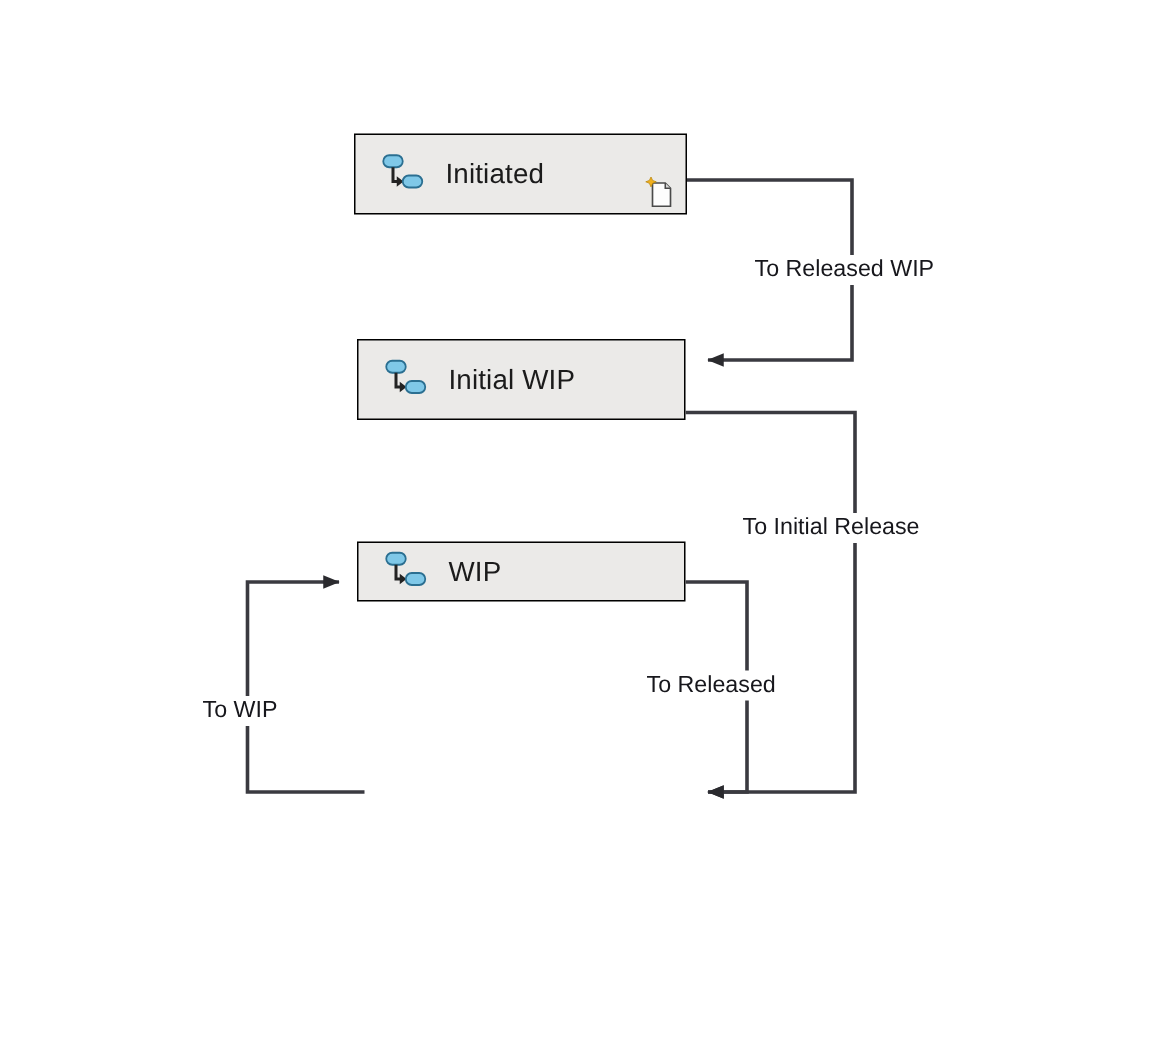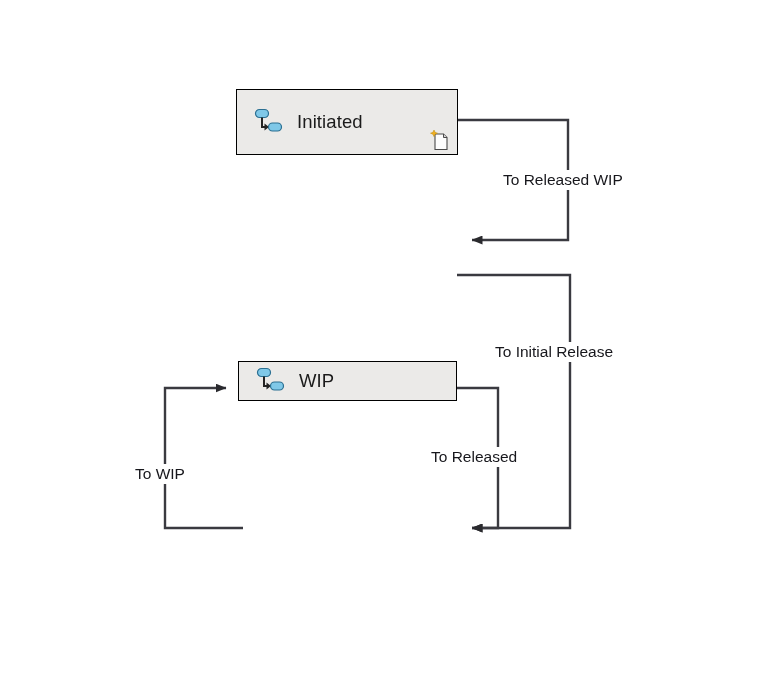--- a/index.html
+++ b/index.html
@@ -91,39 +91,50 @@
 
     <g>
       <path d="M457,388 L498,388 L498,528 L472,528" fill="none" stroke="#3a3a40" stroke-width="2.4" marker-end="url(#arrowhead)"></path>
     </g>
 
     <g>
       <path d="M243,528 L165,528 L165,388 L226,388" fill="none" stroke="#3a3a40" stroke-width="2.4" marker-end="url(#arrowhead)"></path>
     </g>
   </svg>
 
-  <div class="state-node" style="left:236px; top:89px; width:222px; height:66px;">
+  <div class="state-node" style="left:236px; top:89px; width:222px; height:54px;">
     <span class="state-icon">
       <svg viewBox="0 0 30 28" width="30" height="28" xmlns="http://www.w3.org/2000/svg">
         <rect x="1.5" y="1.5" width="13" height="8" rx="4" ry="4" fill="#7fc8e8" stroke="#2b6f91" stroke-width="1.2"></rect>
         <path d="M8,9.5 L8,19 L12,19" fill="none" stroke="#232323" stroke-width="2"></path>
         <path d="M10.5,15.5 L15,19 L10.5,22.5 z" fill="#232323"></path>
         <rect x="14.5" y="15" width="13" height="8" rx="4" ry="4" fill="#7fc8e8" stroke="#2b6f91" stroke-width="1.2"></rect>
       </svg>
     </span>
     <span class="state-label">Initiated</span>
     <span class="doc-badge">
       <svg viewBox="0 0 20 22" width="20" height="22" xmlns="http://www.w3.org/2000/svg">
         <path d="M6,5 L14.5,5 L18,8.5 L18,20.5 L6,20.5 z" fill="#fdfdfd" stroke="#4a4a4a" stroke-width="1.1"></path>
         <path d="M14.5,5 L14.5,8.5 L18,8.5" fill="#d8d8d8" stroke="#4a4a4a" stroke-width="1"></path>
         <path d="M5,1 L6.1,3.3 L8.5,4.2 L6.1,5.2 L5,7.6 L3.9,5.2 L1.5,4.2 L3.9,3.3 z" fill="#f2b01e" stroke="#b8860b" stroke-width="0.5"></path>
       </svg>
     </span>
   </div>
 
+  <div class="state-node" style="left:238px; top:226px; width:219px; height:54px;">
+    <span class="state-icon">
+      <svg viewBox="0 0 30 28" width="30" height="28" xmlns="http://www.w3.org/2000/svg">
+        <rect x="1.5" y="1.5" width="13" height="8" rx="4" ry="4" fill="#7fc8e8" stroke="#2b6f91" stroke-width="1.2"></rect>
+        <path d="M8,9.5 L8,19 L12,19" fill="none" stroke="#232323" stroke-width="2"></path>
+        <path d="M10.5,15.5 L15,19 L10.5,22.5 z" fill="#232323"></path>
+        <rect x="14.5" y="15" width="13" height="8" rx="4" ry="4" fill="#7fc8e8" stroke="#2b6f91" stroke-width="1.2"></rect>
+      </svg>
+    </span>
+    <span class="state-label">Initial WIP</span>
+  </div>
 
   <div class="state-node" style="left:238px; top:361px; width:219px; height:40px;">
     <span class="state-icon">
       <svg viewBox="0 0 30 28" width="30" height="28" xmlns="http://www.w3.org/2000/svg">
         <rect x="1.5" y="1.5" width="13" height="8" rx="4" ry="4" fill="#7fc8e8" stroke="#2b6f91" stroke-width="1.2"></rect>
         <path d="M8,9.5 L8,19 L12,19" fill="none" stroke="#232323" stroke-width="2"></path>
         <path d="M10.5,15.5 L15,19 L10.5,22.5 z" fill="#232323"></path>
         <rect x="14.5" y="15" width="13" height="8" rx="4" ry="4" fill="#7fc8e8" stroke="#2b6f91" stroke-width="1.2"></rect>
       </svg>
     </span>

